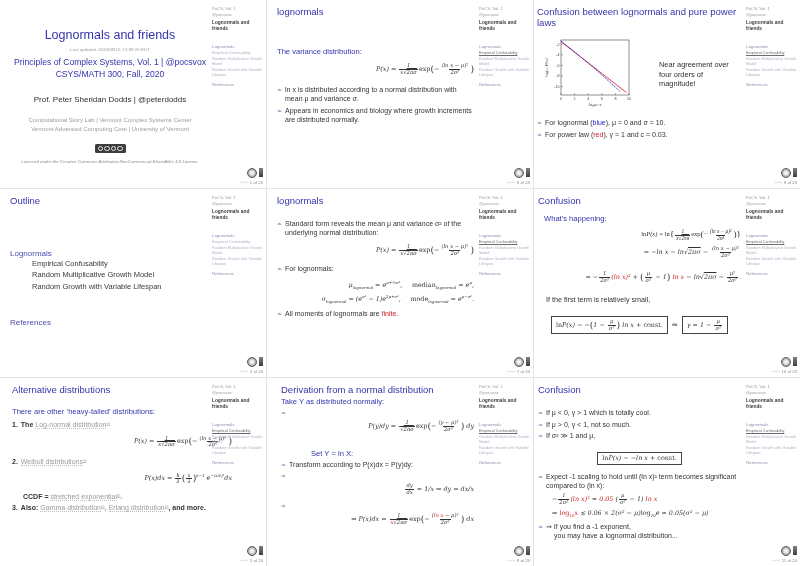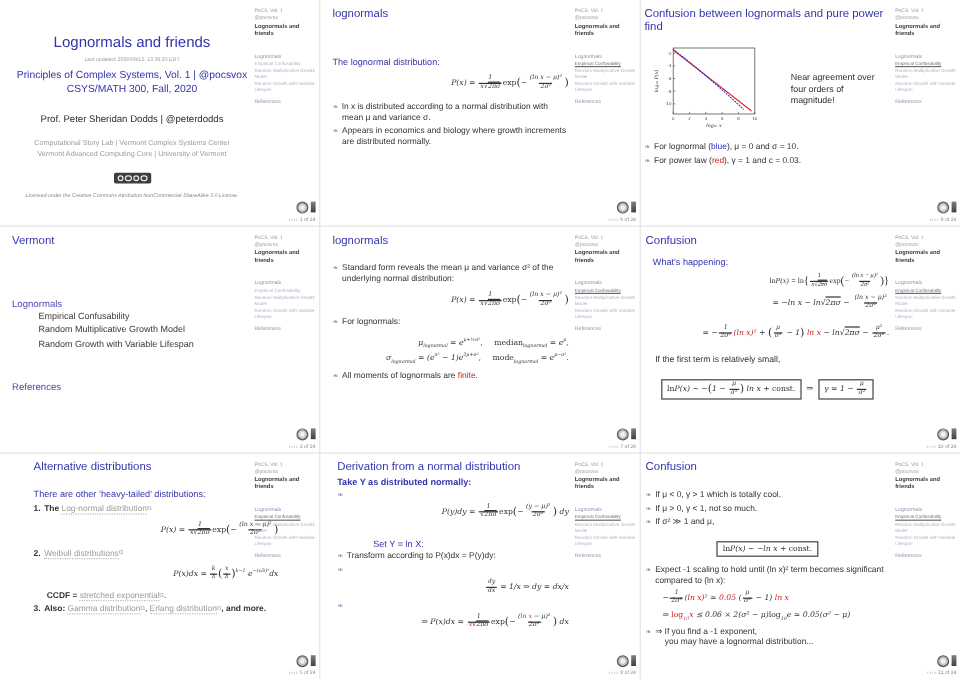--- a/index.html
+++ b/index.html
@@ -115,21 +115,21 @@
             <span class="uvm"></span>
           </div>
           <div class="fnav"><span class="navsym">‹›‹›</span><span> 1 of 24</span></div>
         </div>
       </aside>
   </section>
 
   <section class="slide">
     <div class="content">
       <div class="stitle">lognormals</div>
-      <div class="shead" style="margin-top:30px;">The lognormal distribution:</div>
+      <div class="shead" style="margin-top:30px;">The variance distribution:</div>
       <div class="eq" style="margin:7px 0 10px;"><span>P(x) = </span><span class="frac">
             <span class="num"><span>1</span></span>
             <span class="den"><span>x</span><span class="sq">√<span class="sqb">2πσ</span></span></span>
           </span><span class="rm">exp</span><span class="big">(</span><span>−</span><span class="frac">
             <span class="num"><span>(ln x − μ)²</span></span>
             <span class="den"><span>2σ²</span></span>
           </span><span class="big">)</span></div>
       <div class="b">
           <span class="pony">❧</span>
         <span class="btxt">ln x is distributed according to a normal distribution with mean μ and variance σ.</span>
@@ -157,21 +157,21 @@
             <span class="seal"></span>
             <span class="uvm"></span>
           </div>
           <div class="fnav"><span class="navsym">‹›‹›</span><span> 6 of 24</span></div>
         </div>
       </aside>
   </section>
 
   <section class="slide">
     <div class="content" style="left:3px;">
-      <div class="stitle">Confusion between lognormals and pure power find</div>
+      <div class="stitle">Confusion between lognormals and pure power laws</div>
       <div class="plotrow">
         <svg width="118" height="78" viewBox="0 0 118 78">
             <rect x="24" y="5" width="68" height="55" fill="none" stroke="#444" stroke-width="0.6"></rect>
             <line x1="24" y1="60" x2="24" y2="58.2" stroke="#444" stroke-width="0.5"></line>
             <text x="24" y="65" text-anchor="middle" font-size="3.6" fill="#444" font-family="Liberation Sans, sans-serif">0</text>
             <line x1="37.6" y1="60" x2="37.6" y2="58.2" stroke="#444" stroke-width="0.5"></line>
             <text x="37.6" y="65" text-anchor="middle" font-size="3.6" fill="#444" font-family="Liberation Sans, sans-serif">2</text>
             <line x1="51.2" y1="60" x2="51.2" y2="58.2" stroke="#444" stroke-width="0.5"></line>
             <text x="51.2" y="65" text-anchor="middle" font-size="3.6" fill="#444" font-family="Liberation Sans, sans-serif">4</text>
             <line x1="64.8" y1="60" x2="64.8" y2="58.2" stroke="#444" stroke-width="0.5"></line>
@@ -226,21 +226,21 @@
             <span class="seal"></span>
             <span class="uvm"></span>
           </div>
           <div class="fnav"><span class="navsym">‹›‹›</span><span> 9 of 24</span></div>
         </div>
       </aside>
   </section>
 
   <section class="slide">
     <div class="content">
-      <div class="stitle">Vermont</div>
+      <div class="stitle">Outline</div>
       <div style="margin-top:43px;">
         <div class="toc1">Lognormals</div>
         <div class="toc2">Empirical Confusability</div>
         <div class="toc2">Random Multiplicative Growth Model</div>
         <div class="toc2">Random Growth with Variable Lifespan</div>
         <div class="toc1" style="margin-top:26px;">References</div>
       </div>
     </div>
     <aside class="sb">
         <div class="sb-kick">
@@ -370,21 +370,21 @@
           <div class="ficons">
             <span class="seal"></span>
             <span class="uvm"></span>
           </div>
           <div class="fnav"><span class="navsym">‹›‹›</span><span> 10 of 24</span></div>
         </div>
       </aside>
   </section>
 
   <section class="slide">
-    <div class="content" style="left:28px;right:34px;">
+    <div class="content" style="left:12px;right:34px;">
       <div class="stitle">Alternative distributions</div>
       <div class="shead" style="margin-top:12px;">There are other ‘heavy-tailed’ distributions:</div>
       <div class="ni" style="margin-top:4px;">
         <span class="n">1.</span>
         <span><b>The </b><span class="glink">Log-normal distribution</span><span class="ext">⧉</span></span>
       </div>
       <div class="eq" style="margin:6px 0 9px;"><span>P(x) = </span><span class="frac">
             <span class="num"><span>1</span></span>
             <span class="den"><span>x</span><span class="sq">√<span class="sqb">2πσ</span></span></span>
           </span><span class="rm">exp</span><span class="big">(</span><span>−</span><span class="frac">
@@ -429,21 +429,21 @@
             <span class="uvm"></span>
           </div>
           <div class="fnav"><span class="navsym">‹›‹›</span><span> 5 of 24</span></div>
         </div>
       </aside>
   </section>
 
   <section class="slide">
     <div class="content" style="left:14px;">
       <div class="stitle">Derivation from a normal distribution</div>
-      <div class="shead" style="margin-top:2px;font-weight:bold;">Take Y as distributed normally:</div>
+      <div class="shead" style="margin-top:2px;">Take Y as distributed normally:</div>
       <div class="b" style="margin-top:3px;">
           <span class="pony">❧</span>
         </div>
       <div class="eq"><span>P(y)dy = </span><span class="frac">
             <span class="num"><span>1</span></span>
             <span class="den"><span class="sq">√<span class="sqb">2πσ</span></span></span>
           </span><span class="rm">exp</span><span class="big">(</span><span>−</span><span class="frac">
             <span class="num"><span>(y − μ)²</span></span>
             <span class="den"><span>2σ²</span></span>
           </span><span class="big">)</span><span> dy</span></div>

